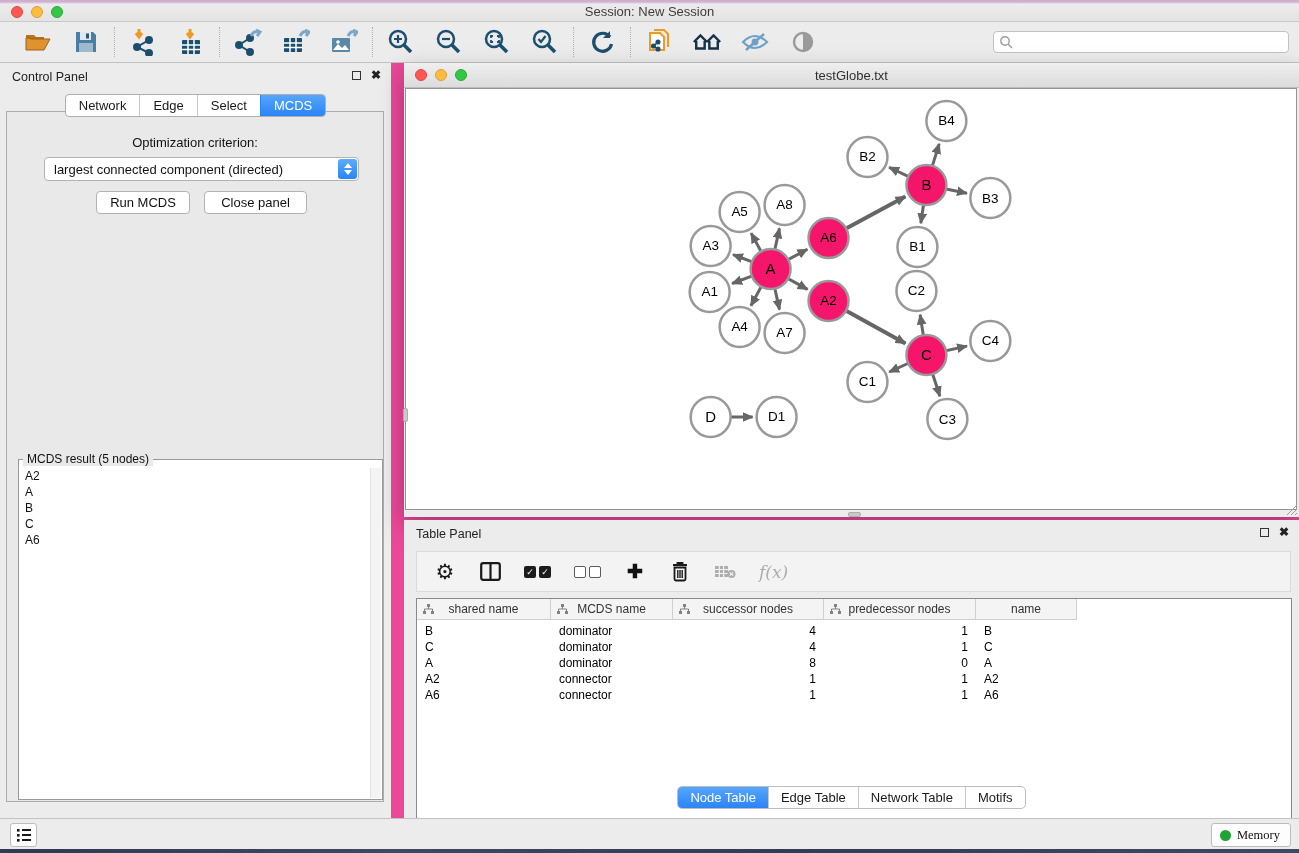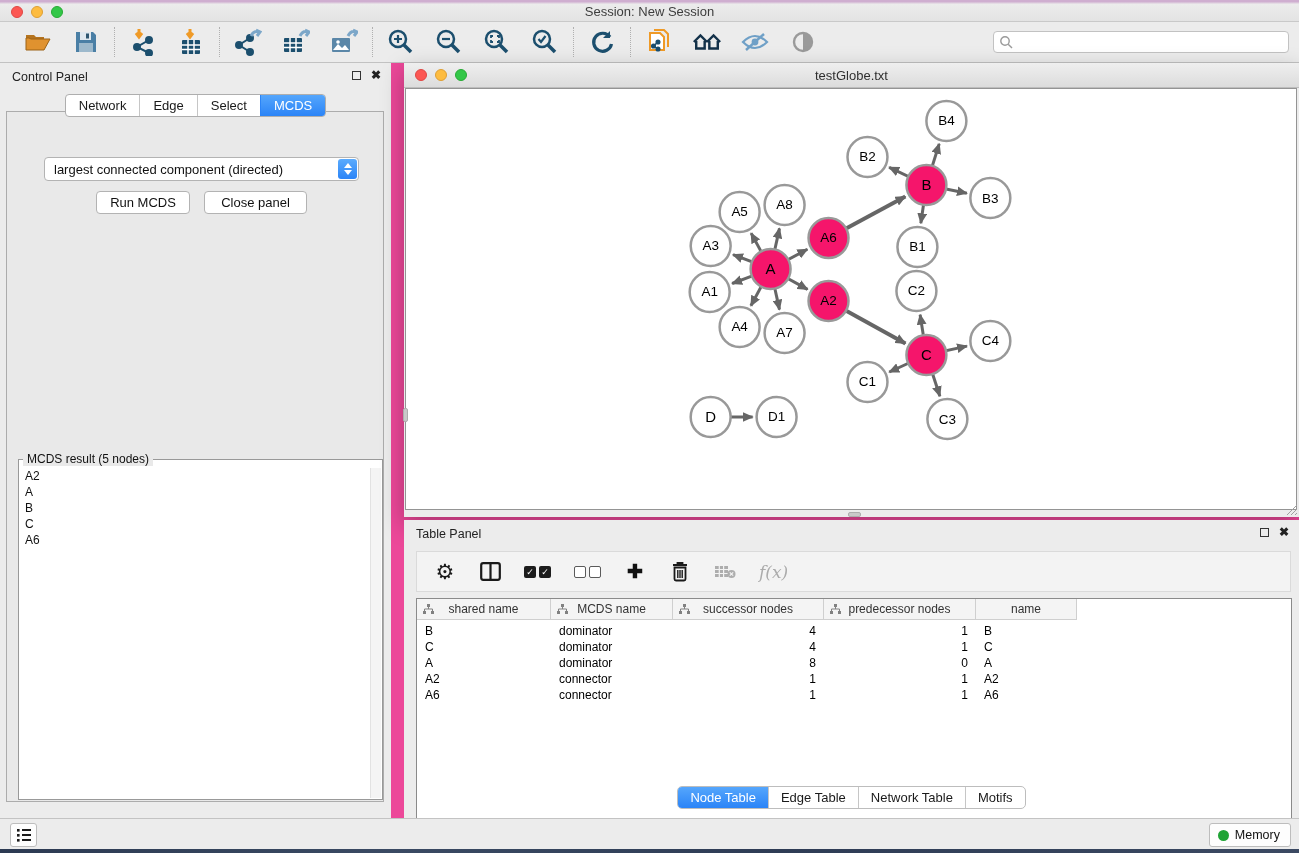--- a/index.html
+++ b/index.html
@@ -111,21 +111,21 @@
   .td { font-size:12px; color:#000; line-height:16px; padding:0 8px; white-space:nowrap; overflow:hidden; }
   .td.right { text-align:right; }
   #table-body { padding-top:3px; }
 
   #tp-tabs { position:absolute; left:0; right:0; top:266px; display:flex; justify-content:center; }
   #tp-tabs .segmented { border-radius:5px; border-color:#bdbdbd; }
   #tp-tabs .seg { padding:3px 12px; }
 
   
   #status-bar { position:absolute; left:0; top:818px; width:1299px; height:31px; background:#ececec;
-    border-top:1px solid #c3c3c3; }
+    border-top:1px solid #c3c3c3;font-family:Liberation Serif, serif; }
   #list-btn { position:absolute; left:10px; top:4px; width:27px; height:24px; background:#fdfdfd;
     border:1px solid #bdbdbd; border-radius:3px; display:flex; align-items:center; justify-content:center; }
   #memory-btn { position:absolute; right:8px; top:4px; height:24px; padding:0 10px 0 8px; background:#fdfdfd;
     border:1px solid #bdbdbd; border-radius:3px; display:flex; align-items:center; gap:6px; font-size:12.5px; color:#111; }
   #memory-dot { width:11px; height:11px; border-radius:50%; background:#1fa335; }
   #bottom-strip { position:absolute; left:0; top:849px; width:1299px; height:4px;
     background:linear-gradient(90deg,#2c3a52,#3a4a63 30%,#2e3c55 60%,#3b4962); }
 </style>
 </head>
 <body>
@@ -309,20 +309,21 @@
       </div>
       <div id="control-tabs">
         <div class="segmented">
             <div class="seg">Network</div>
             <div class="seg">Edge</div>
             <div class="seg">Select</div>
             <div class="seg active">MCDS</div>
           </div>
       </div>
       <div id="cp-inner">
+        <div id="opt-label">Optimization criterion:</div>
         <div id="criterion-select">
           <span>largest connected component (directed)</span>
           <span id="criterion-stepper">
               <span class="chev-up"></span>
               <span class="chev-down"></span>
             </span>
         </div>
         <button class="cp-btn" id="run-btn">Run MCDS</button>
         <button class="cp-btn" id="closepanel-btn">Close panel</button>
         <div id="result-box">

